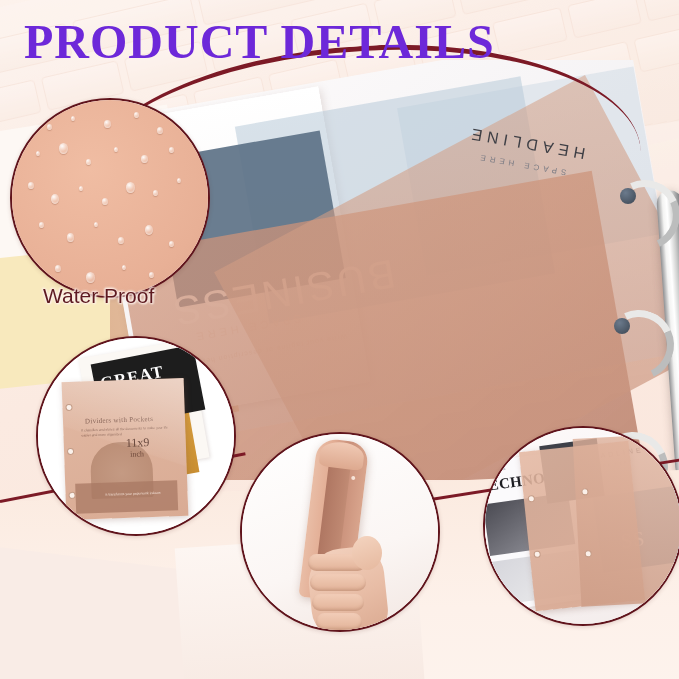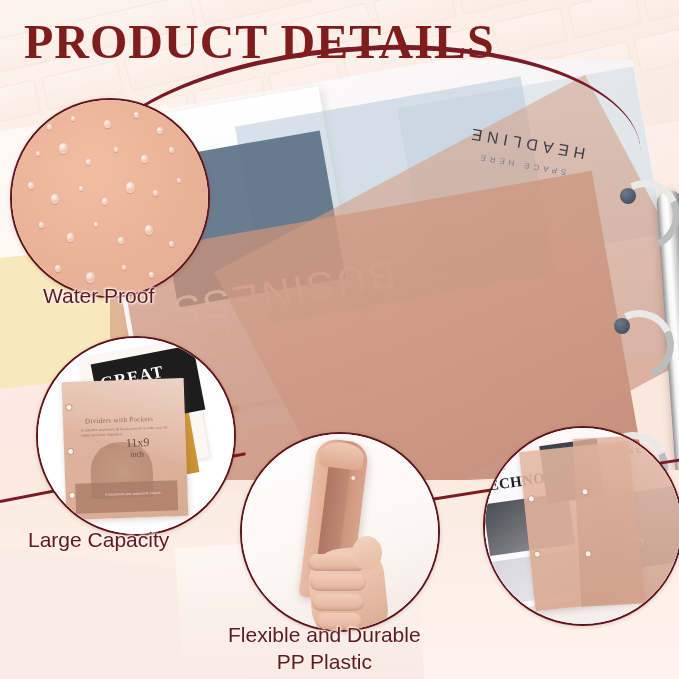--- a/index.html
+++ b/index.html
@@ -573,21 +573,21 @@
   .cap3 { left: 228px; top: 622px; }
   .cap4 { left: 521px; top: 634px; }
 
   
   .title {
     position: absolute;
     left: 24px; top: 14px;
     font-family: "Liberation Serif", serif;
     font-size: 48px;
     font-weight: 700;
-    color: #7f1d1d;
+    color: #6d28d9;
     letter-spacing: 1px;
     white-space: nowrap;
   }
 </style>
 </head>
 <body>
 
 <div id="canvas">
 
   <div class="bg-base"></div>
@@ -727,44 +727,39 @@
       </div>
       <div class="pf-clear"></div>
       <div class="pf-holes">
         <div class="pf-hole" style="top:22px"></div>
         <div class="pf-hole" style="top:66px"></div>
         <div class="pf-hole" style="top:110px"></div>
       </div>
     </div>
   </div>
   <div class="caption cap2">
-    <div>Large Capacity</div>
   </div>
 
   <div class="circle c3">
     <div class="c3-bg"></div>
     <div class="rolled">
       <div class="roll-outer"></div>
       <div class="roll-inner"></div>
       <div class="roll-lip"></div>
       <div class="roll-dot"></div>
     </div>
     <div class="hand">
       <div class="palm"></div>
       <div class="finger f1"></div>
       <div class="finger f2"></div>
       <div class="finger f3"></div>
       <div class="finger f4"></div>
       <div class="thumbtip"></div>
     </div>
   </div>
-  <div class="caption cap3" style="text-align:center">
-    <div>Flexible and Durable</div>
-    <div>PP Plastic</div>
-  </div>
 
   <div class="circle c4">
     <div class="c4-bg"></div>
     <div class="doc-tech">
       <div class="tech-kicker">INNOVATION</div>
       <div class="tech-title">TECHNOLOGY</div>
       <div class="tech-img"></div>
       <div class="tech-img2"></div>
     </div>
     <div class="doc-head">

